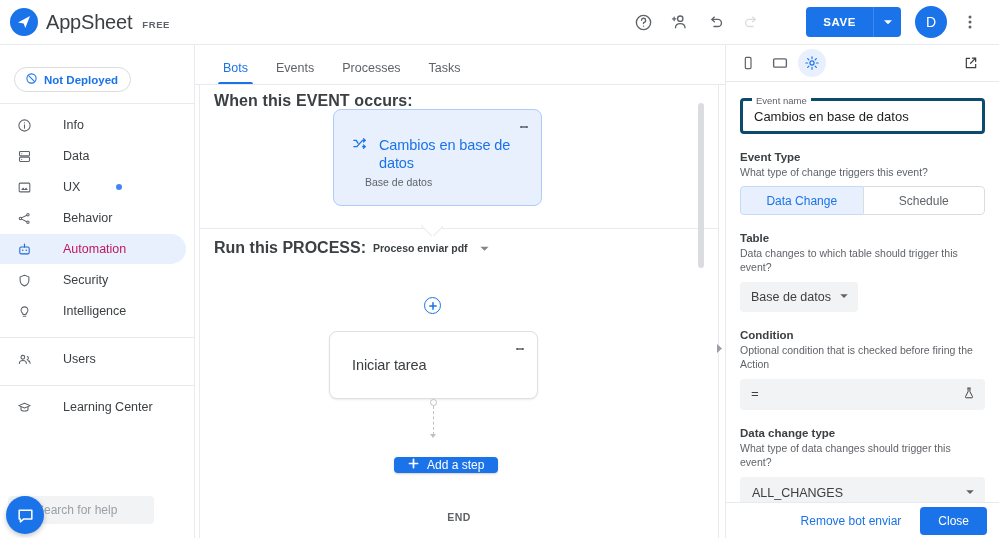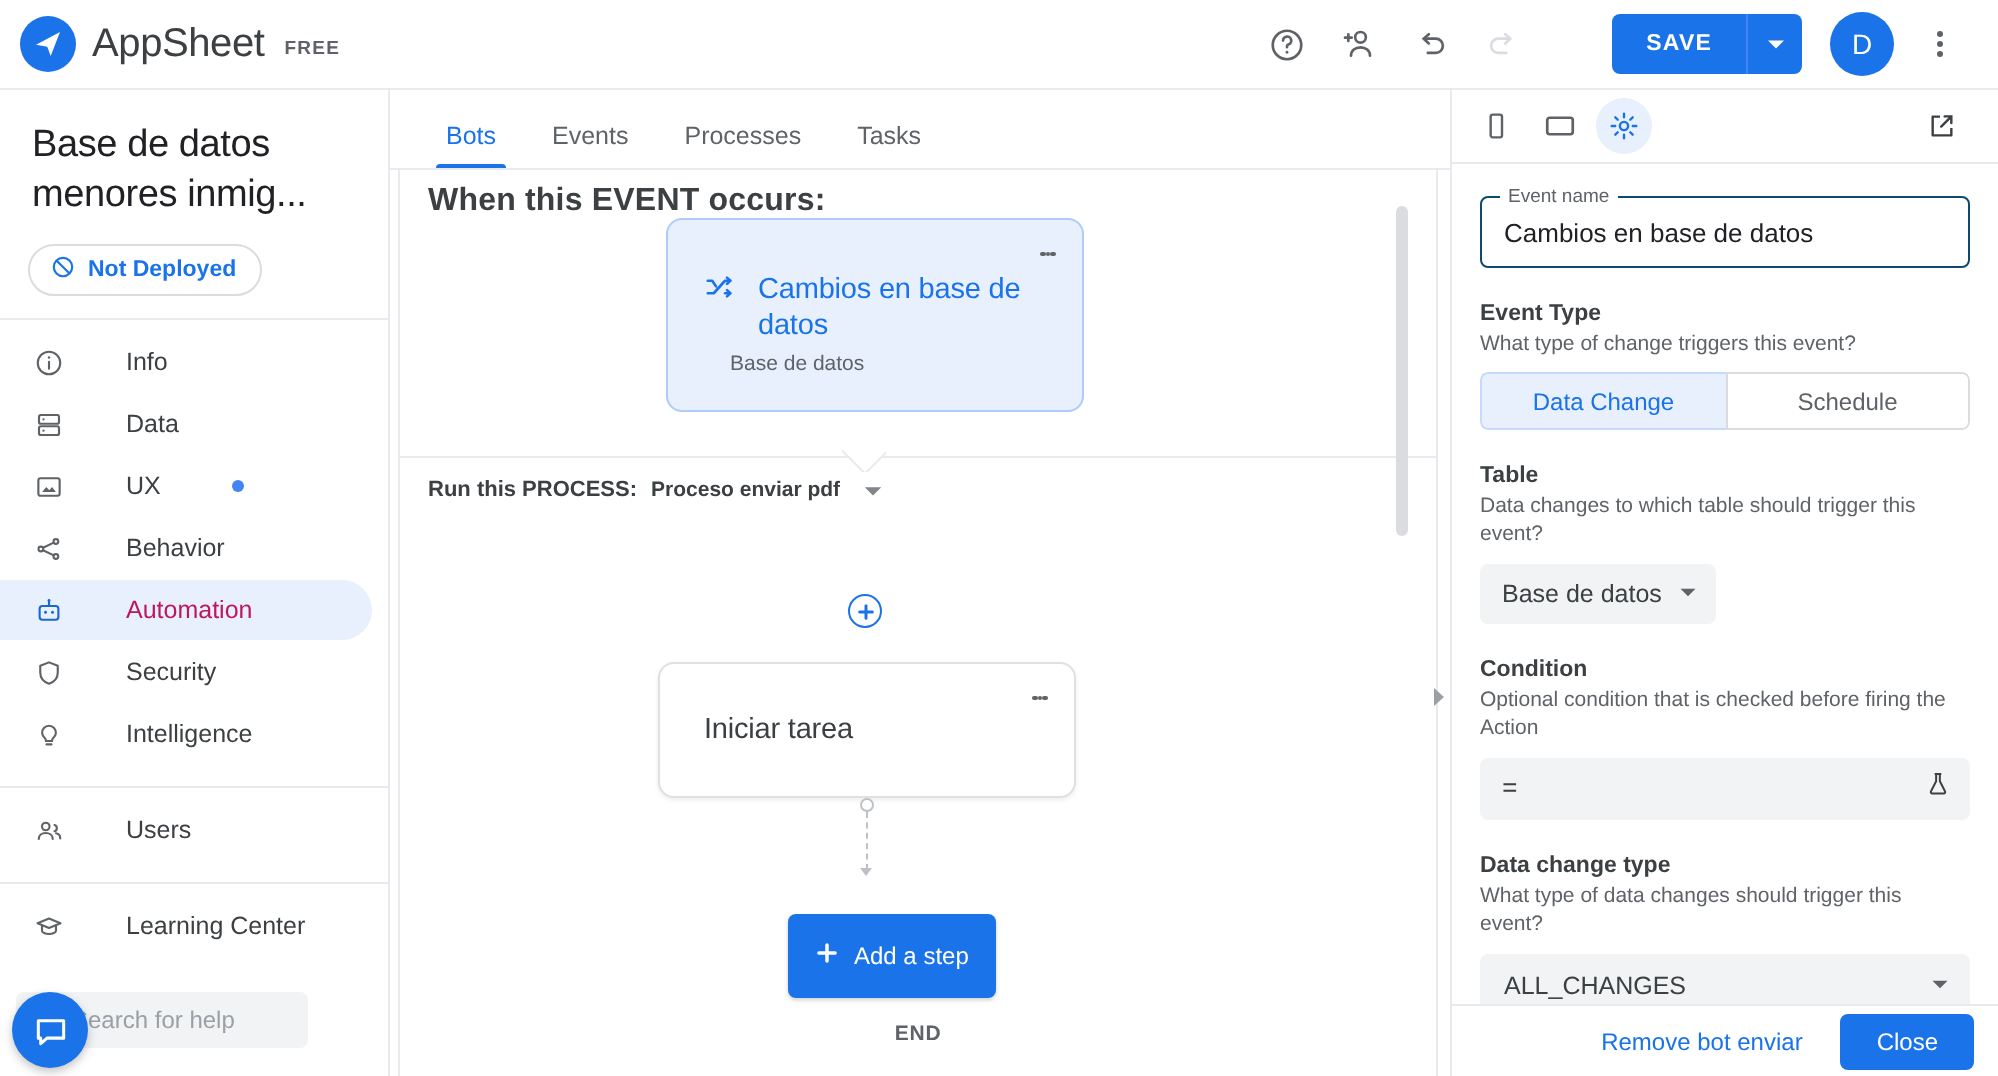--- a/index.html
+++ b/index.html
@@ -155,21 +155,21 @@
   .chevron-notch {
     position: absolute; left: 221px; top: 140px; width: 22px; height: 11px; overflow: hidden;
   }
   .chevron-notch::after {
     content: ""; position: absolute; left: 3px; top: -8px; width: 16px; height: 16px;
     background: #fff; border-right: 1px solid #e8eaed; border-bottom: 1px solid #e8eaed;
     transform: rotate(45deg);
   }
 
   .process-row { position: absolute; left: 14px; top: 154px; display: flex; align-items: center; gap: 7px; }
-  .process-label { font-size: 11px; font-weight: bold; color: #3c4043; text-align: center; }
+  .process-label { font-size: 16px; font-weight: bold; color: #3c4043; text-align: center; }
   .process-value { font-size: 10.5px; font-weight: bold; color: #3c4043; }
   .process-caret { cursor: pointer; padding-left: 4px; display: flex; align-items: center; }
 
   .plus-node {
     position: absolute; left: 224px; top: 212px;
     width: 17px; height: 17px; border-radius: 50%;
     border: 1.6px solid #1a73e8; color: #1a73e8;
     display: flex; align-items: center; justify-content: center;
     cursor: pointer; background: #fff;
   }
@@ -192,21 +192,21 @@
     border-left: 1.3px dashed #bdc1c6;
   }
   .conn-arrow {
     position: absolute; left: -2px; top: 35px;
     width: 0; height: 0; border-left: 3.2px solid transparent;
     border-right: 3.2px solid transparent; border-top: 4.5px solid #bdc1c6;
   }
   .add-step-btn {
     position: absolute; left: 194px; top: 372px;
     background: #1a73e8; color: #fff; border: none; border-radius: 4px;
-    height: 42px; padding: 0 14px; font-size: 12px;
+    height: 16px; padding: 0 14px; font-size: 12px;
     display: flex; align-items: center; gap: 8px; cursor: pointer;
     font-family: "Liberation Sans", sans-serif;
     box-shadow: 0 1px 2px rgba(60,64,67,.25);
   }
   .end-label {
     position: absolute; left: 0; right: 0; top: 426px; text-align: center;
     font-size: 10.5px; font-weight: bold; color: #5f6368; letter-spacing: .4px;
   }
 
   .mid-scroll {
@@ -232,21 +232,21 @@
   }
   .vb {
     width: 28px; height: 28px; border-radius: 50%;
     display: flex; align-items: center; justify-content: center; cursor: pointer;
     margin-right: 4px;
   }
   .vb.active { background: #e8f0fe; }
   .rp-body { flex: 1 1 auto; padding: 10px 14px 0 14px; overflow: hidden; }
 
   .field-outline {
-    position: relative; border: 1px solid #0c4a6e; border-radius: 4px;
+    position: relative; border: 3px solid #0c4a6e; border-radius: 4px;
     height: 36px; display: flex; align-items: center; padding: 0 11px;
     margin-top: 6px; background: #fff;
   }
   .field-legend {
     position: absolute; top: -6px; left: 9px; background: #fff;
     padding: 0 4px; font-size: 9.5px; color: #5f6368;
   }
   .field-value { font-size: 13px; color: #202124; }
 
   .sec-title { font-size: 11.5px; font-weight: bold; color: #3c4043; margin-top: 17px; }
@@ -352,21 +352,20 @@
             <circle cx="8" cy="8" r="1.5"></circle>
             <circle cx="8" cy="13" r="1.5"></circle>
         </svg>
       </button>
     </div>
   </div>
 
   <div class="body-row">
 
     <div class="sidebar">
-      <div class="app-title">Base de datos menores inmig...</div>
       <div class="deploy-badge">
         <span>
           <svg width="13" height="13" viewBox="0 0 24 24" fill="none" stroke="#1a73e8" stroke-width="2">
             <circle cx="12" cy="12" r="8.5"></circle>
               <path d="M6.2 6.2 17.8 17.8"></path>
           </svg>
         </span>
         <span>Not Deployed</span>
       </div>
       <div class="sb-sep"></div>

